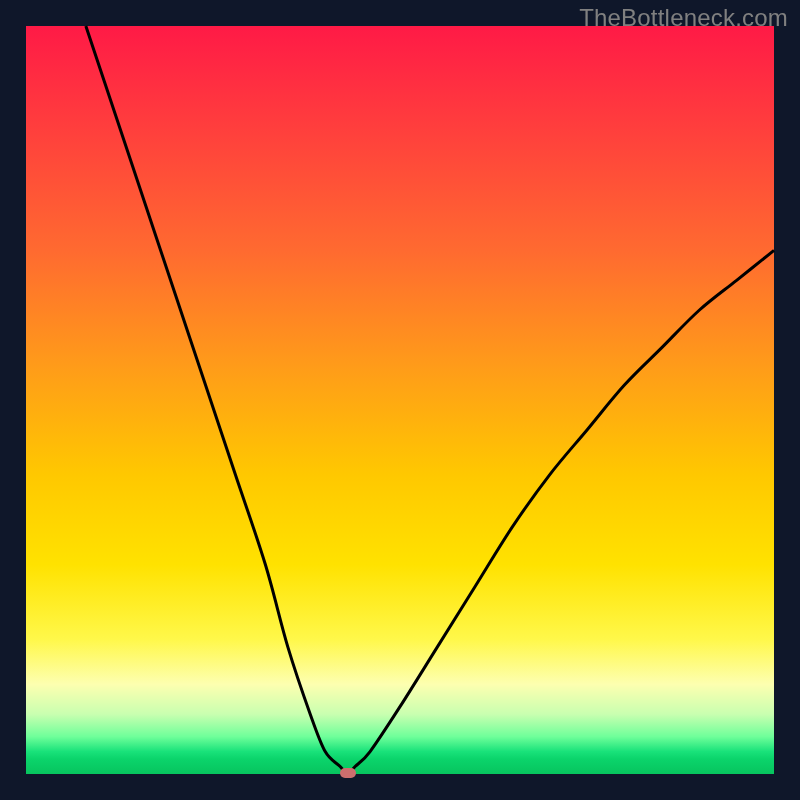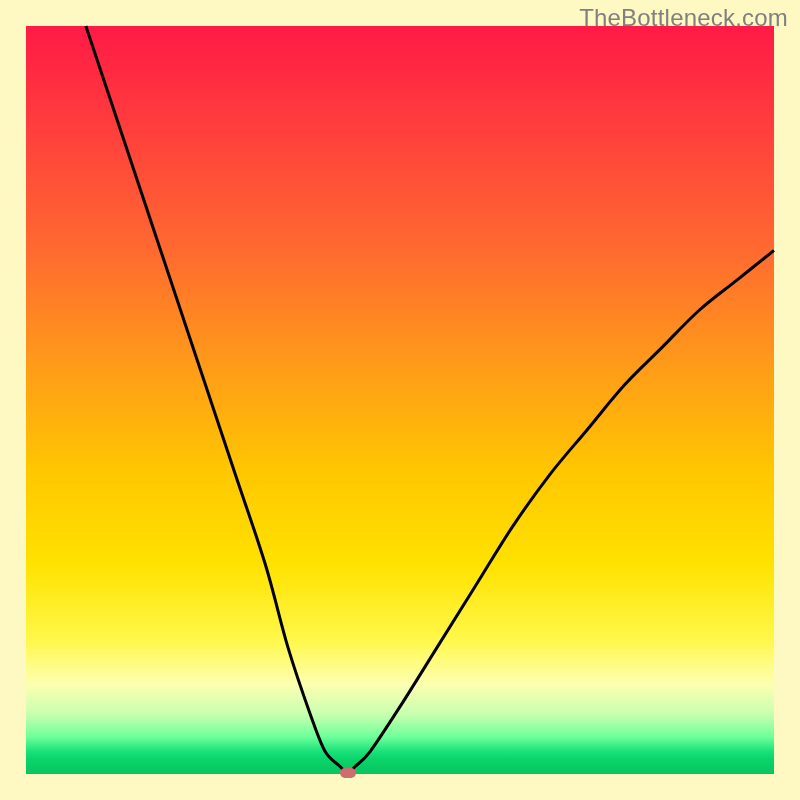--- a/index.html
+++ b/index.html
@@ -8,21 +8,21 @@
     width: 800px;
     height: 800px;
     overflow: hidden;
     background: #000;
     font-family: Arial, Helvetica, sans-serif;
   }
   .frame {
     position: relative;
     width: 800px;
     height: 800px;
-    background: #fef9c3;
+    background: #0f172a;
   }
   .plot-area {
     position: absolute;
     left: 26px;
     top: 26px;
     width: 748px;
     height: 748px;
     
     background: linear-gradient(
       to bottom,

